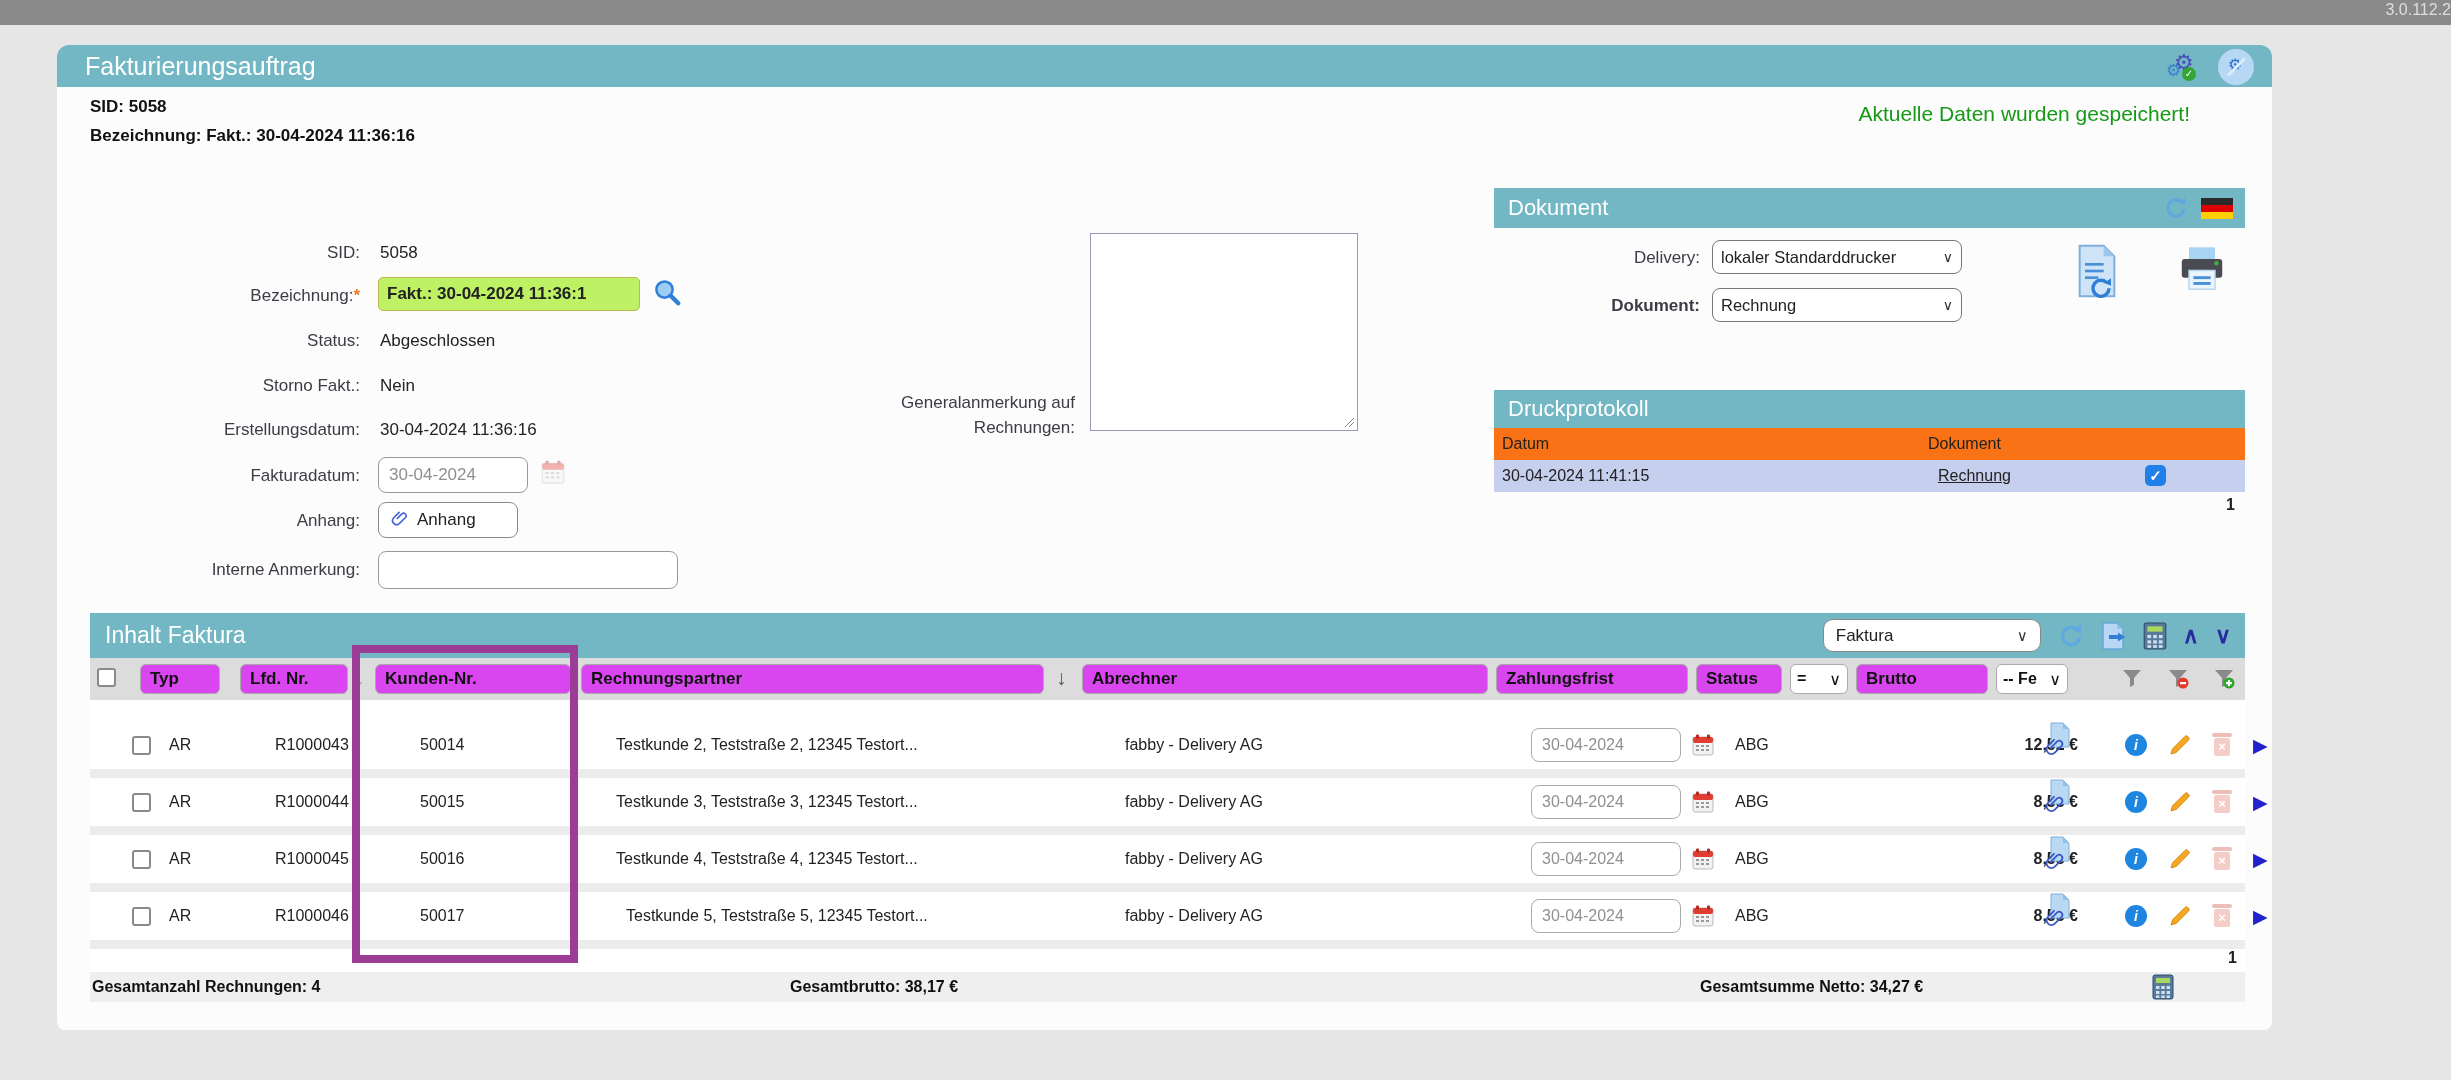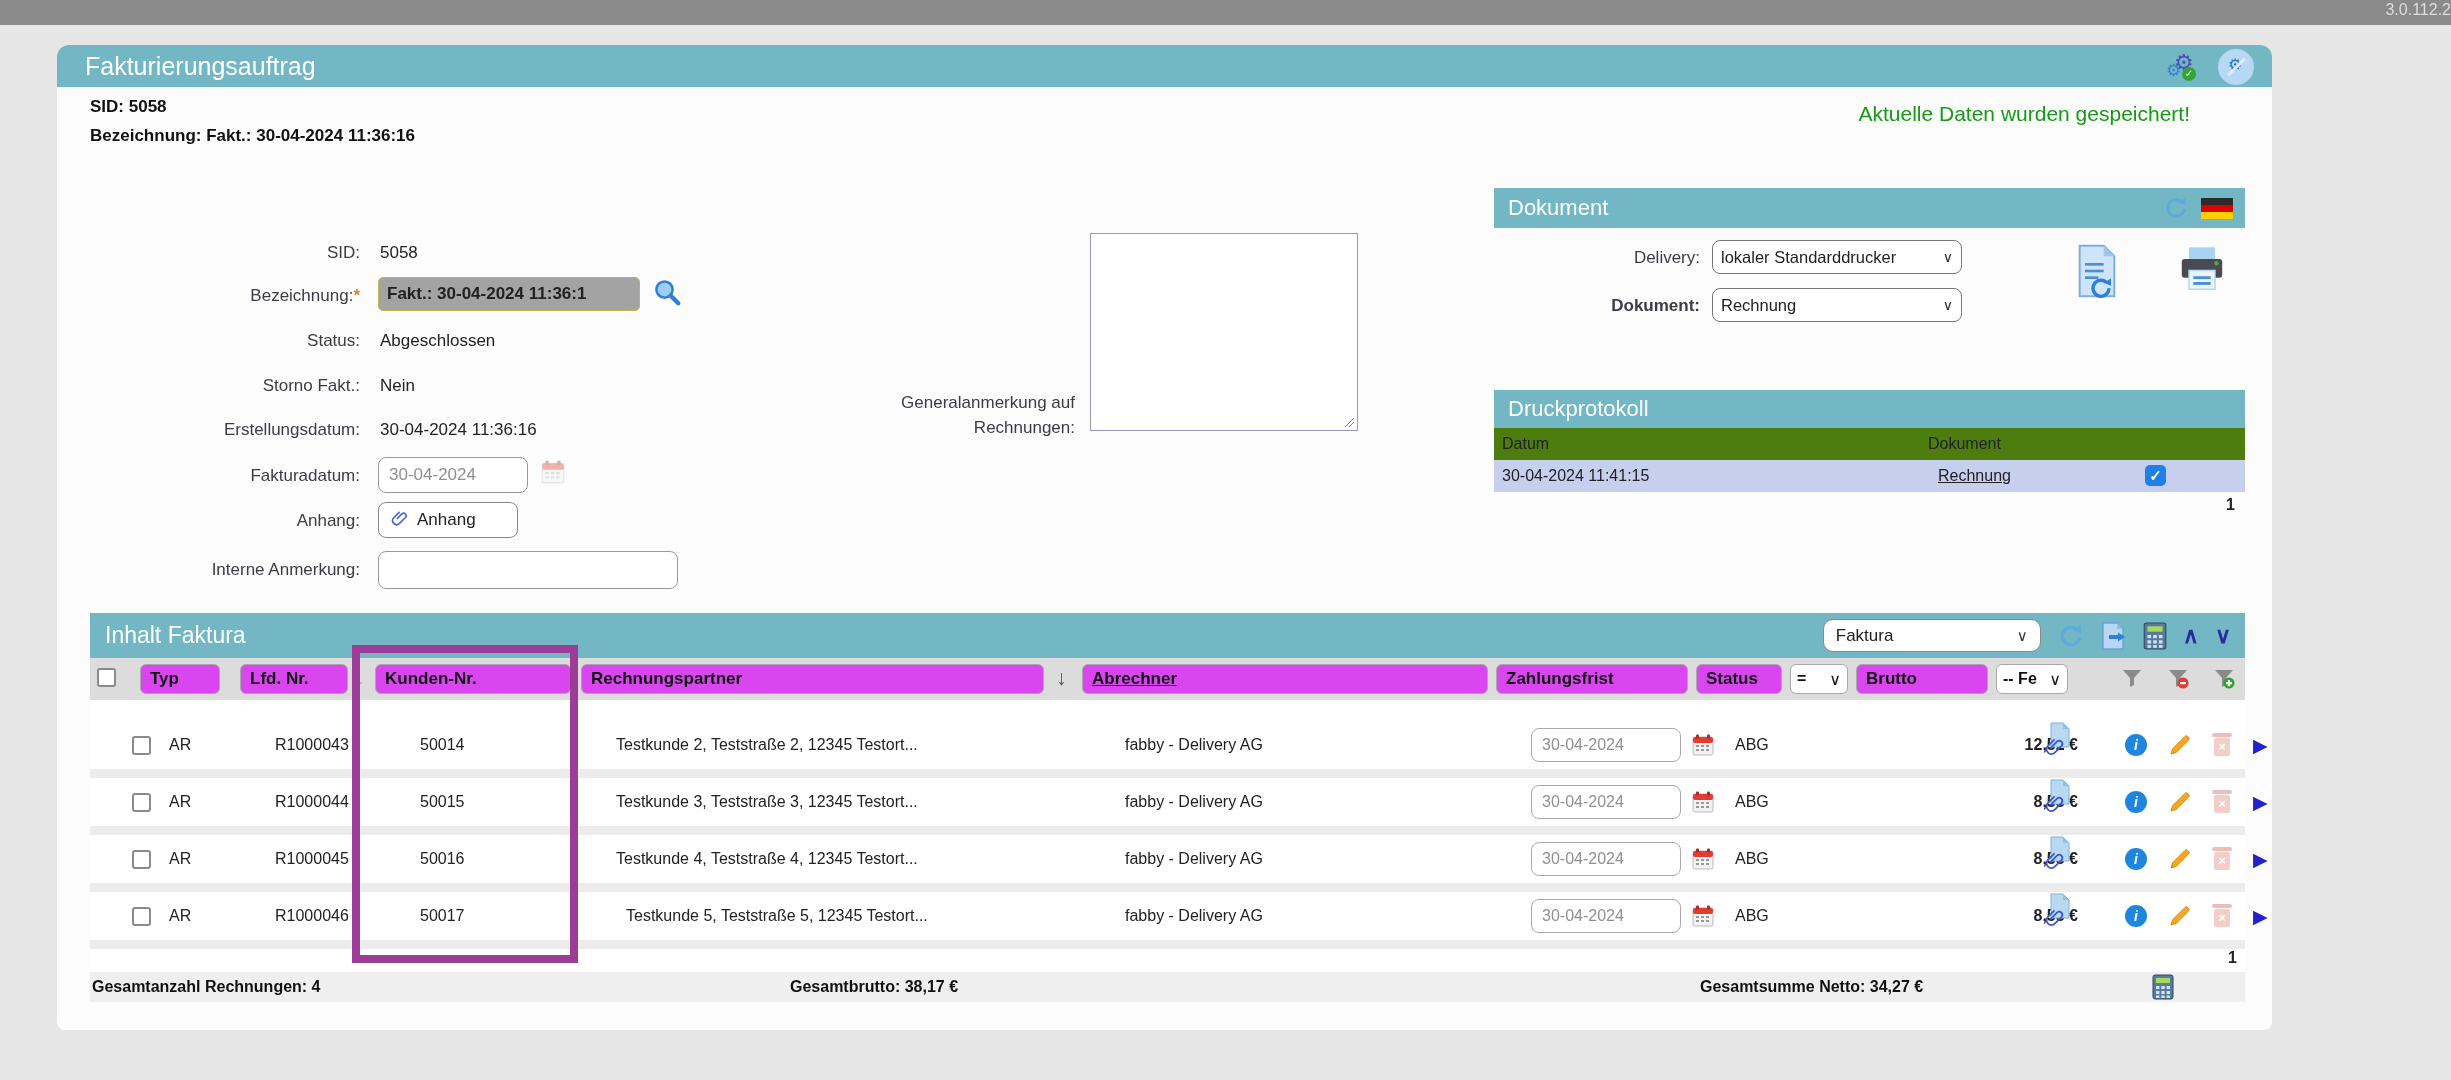--- a/index.html
+++ b/index.html
@@ -29,33 +29,33 @@
   .saved-msg{position:absolute;font-size:21px;color:#169a16;}
 
   
   .panel-header{background:#72b7c3;color:#fff;}
   .ph-title{font-size:22px;}
 
   .flabel{position:absolute;width:270px;text-align:right;font-size:17px;color:#3c3c46;white-space:nowrap;}
   .fval{position:absolute;font-size:17px;color:#222;white-space:nowrap;}
   .req{color:#e8792a;font-weight:bold;}
 
-  .yellow-input{position:absolute;width:262px;height:34px;background:#a3a3a3;border:1px solid #b9b94f;border-radius:5px;font-family:"Liberation Sans",sans-serif;font-size:17px;font-weight:bold;color:#222;padding:0 8px;box-sizing:border-box;}
+  .yellow-input{position:absolute;width:262px;height:34px;background:#bef264;border:1px solid #b9b94f;border-radius:5px;font-family:"Liberation Sans",sans-serif;font-size:17px;font-weight:bold;color:#222;padding:0 8px;box-sizing:border-box;}
   .plain-input{position:absolute;height:36px;background:#fff;border:1px solid #999;border-radius:8px;font-family:"Liberation Sans",sans-serif;font-size:17px;color:#8f8f8f;padding:0 10px;box-sizing:border-box;}
   .anhang-btn{position:absolute;width:140px;height:36px;background:#fff;border:1px solid #888;border-radius:8px;display:flex;align-items:center;gap:8px;padding:0 12px;box-sizing:border-box;font-size:17px;color:#222;cursor:pointer;}
   .gtextarea{position:absolute;background:#fff;border:1px solid #9a9ab8;resize:none;box-sizing:border-box;}
   .resize-handle{position:absolute;width:10px;height:10px;background:
     linear-gradient(135deg,transparent 0 50%,#888 50% 55%,transparent 55% 70%,#888 70% 75%,transparent 75%);}
 
   .select-box{position:absolute;background:#fff;border:1px solid #777;border-radius:8px;box-sizing:border-box;display:flex;align-items:center;font-size:16.5px;color:#222;padding:0 8px;cursor:pointer;}
   .select-box .sel-txt{flex:1;white-space:nowrap;overflow:hidden;}
   .select-box .chev{font-size:14px;color:#333;margin-left:4px;}
 
   
-  .dp-colrow{position:absolute;background:#4d7c0f;font-size:16px;color:#222;}
+  .dp-colrow{position:absolute;background:#f97316;font-size:16px;color:#222;}
   .dp-datarow{position:absolute;background:#c7cfee;font-size:16px;color:#222;}
   .dp-link{text-decoration:underline;color:#222;cursor:pointer;}
   .page-num{position:absolute;font-size:16px;font-weight:bold;color:#222;}
 
   .cb{display:inline-block;width:19px;height:19px;background:#fff;border:2px solid #8a8a8a;border-radius:3px;box-sizing:border-box;cursor:pointer;}
   .cb-checked{display:inline-block;width:21px;height:21px;background:#1e80e8;border-radius:5px;color:#fff;font-size:15px;font-weight:bold;line-height:21px;text-align:center;cursor:pointer;}
 
   
   .inhalt-header{position:absolute;left:0;top:0;width:100%;height:45px;background:#72b7c3;}
   .inhalt-header .ph-title{position:absolute;left:15px;line-height:45px;font-size:23px;color:#fff;}
@@ -300,21 +300,21 @@
       </div>
 
       <div class="colband">
         <span class="cb abs" style="left:7px;top:10px;"></span>
         <div class="filter-box" style="left:50px;width:80px;">Typ</div>
         <div class="filter-box" style="left:150px;width:108px;">Lfd. Nr.</div>
         <span class="sort-arrow" style="left:264px;color:#9a9a9a;">↓</span>
         <div class="filter-box" style="left:285px;width:196px;">Kunden-Nr.</div>
         <div class="filter-box" style="left:491px;width:463px;">Rechnungspartner</div>
         <span class="sort-arrow" style="left:966px;color:#555;">↓</span>
-        <div class="filter-box" style="left:992px;width:406px;text-decoration:underline;">Abrechner</div>
+        <div class="filter-box" style="left:992px;width:406px;">Abrechner</div>
         <div class="filter-box" style="left:1406px;width:192px;">Zahlungsfrist</div>
         <div class="filter-box" style="left:1606px;width:86px;">Status</div>
         <div class="filter-select" style="left:1700px;width:58px;">
           <span style="flex:1;">=</span>
           <span class="chev" style="font-weight:normal;">∨</span>
         </div>
         <div class="filter-box" style="left:1766px;width:132px;">Brutto</div>
         <div class="filter-select" style="left:1906px;width:72px;">
           <span style="flex:1;overflow:hidden;">-- Fe</span>
           <span class="chev" style="font-weight:normal;">∨</span>

